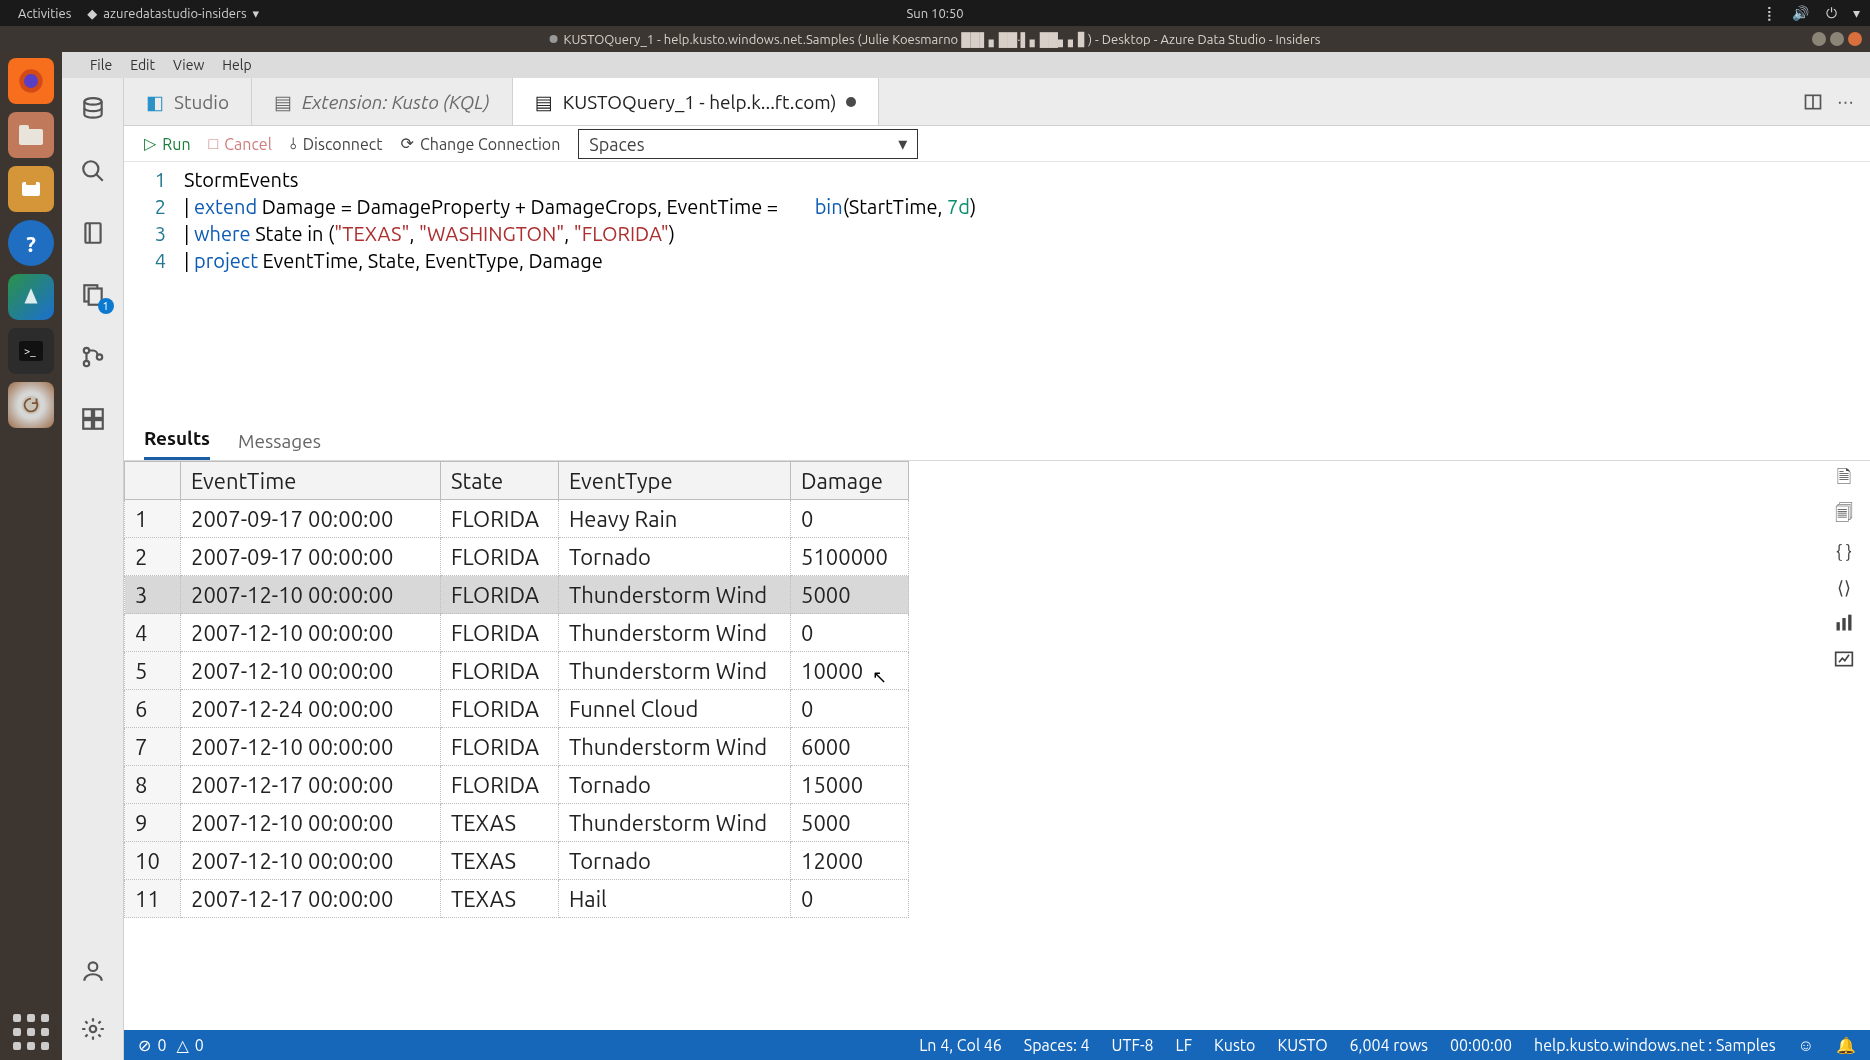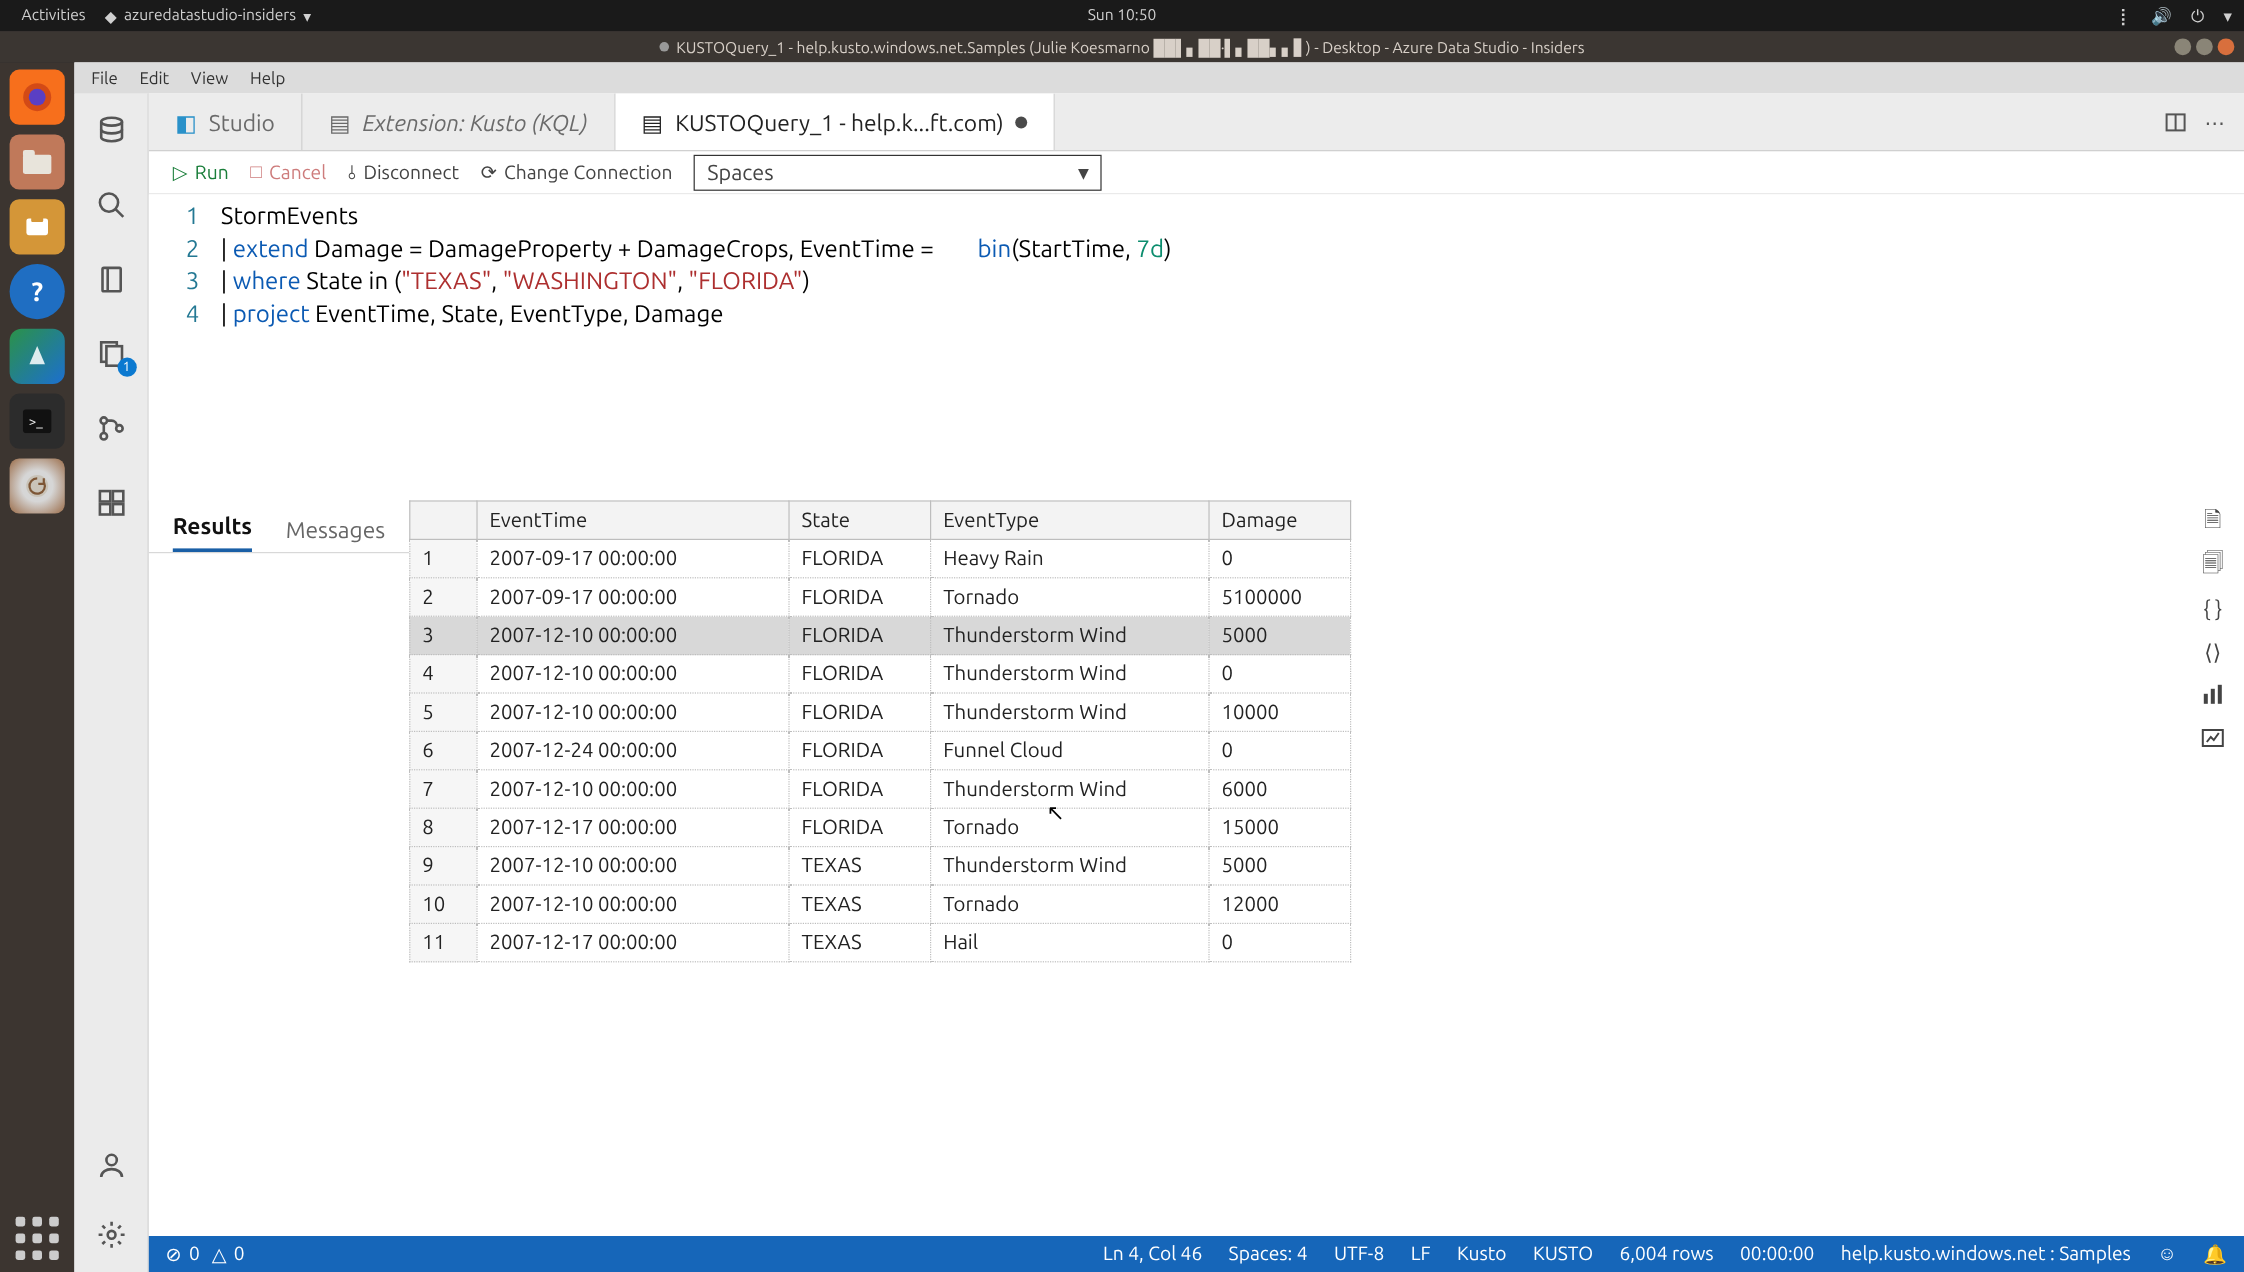--- a/index.html
+++ b/index.html
@@ -70,21 +70,21 @@
 .ud-apps span{background:#ccc; border-radius:2px;}
 
 .ads-window {
   flex:1;
   background:#f3f3f3;
   display:flex;
   flex-direction:column;
 }
 .menu-bar {
   height:26px; background:#dcdcdc; display:flex; align-items:center; gap:18px;
-  padding:0 14px; font-size:14px; color:#333;
+  padding:0 28px; font-size:14px; color:#333;
 }
 .main-area {
   flex:1; display:flex; min-height:0;
 }
 .activity-bar {
   width: 62px; background:#ebebeb; border-right:1px solid #d0d0d0;
   display:flex; flex-direction:column; align-items:center; padding-top:16px; gap:32px;
   color:#555;
 }
 .ab-item { width:30px; height:30px; position:relative; display:flex; align-items:center; justify-content:center;}
@@ -126,28 +126,28 @@
   font-size:20px; line-height:27px; padding-top:4px; background:#fff;
 }
 .gutter { width:60px; text-align:right; color:#237893; padding-right:18px;}
 .code { white-space:pre; color:#000;}
 .tok-pipe{color:#000;}
 .tok-kw{color:#0b5ab3;}
 .tok-str{color:#ad2f2f;}
 .tok-num{color:#0c8d6e;}
 .tok-fn{color:#0b5ab3;margin-left:32px;}
 
-.results-area{ flex:1; display:flex; min-height:0;}
+.results-area{ flex:1; display:flex; flex-direction:column; min-height:0;}
 .res-tabs{ height:44px; display:flex; align-items:end; gap:28px; padding:0 20px; font-size:19px; color:#666; border-bottom:1px solid #d8d8d8;}
 .res-tab{padding-bottom:8px;}
 .res-tab.active{ color:#111; font-weight:700; border-bottom:3px solid #1a5fa6;}
 
 .grid-wrap{flex:1; display:flex; min-height:0;}
 .grid{ flex:0 0 auto; }
-.grid table{ border-collapse:collapse; font-family:"DejaVu Sans Mono",monospace; font-size:17px;}
+.grid table{ border-collapse:collapse; font-family:"DejaVu Sans Mono",monospace; font-size:22px;}
 .grid th, .grid td{
   border:1px dotted #bdbdbd; padding:6px 10px; text-align:left; color:#222;
 }
 .grid th{ background:#f3f3f3; font-weight:400; border:1px solid #bdbdbd;}
 .rownum{ background:#f6f6f6; text-align:right; width:56px; color:#333;}
 .grid tr.sel td, .grid tr.sel .rownum{ background:#d8d8d8;}
 .col-et{width:260px;} .col-st{width:118px;} .col-ty{width:232px;} .col-dm{width:118px;}
 
 .grid-side{
   width:44px; margin-left:auto; display:flex; flex-direction:column; gap:12px; padding:6px 6px; color:#444;

